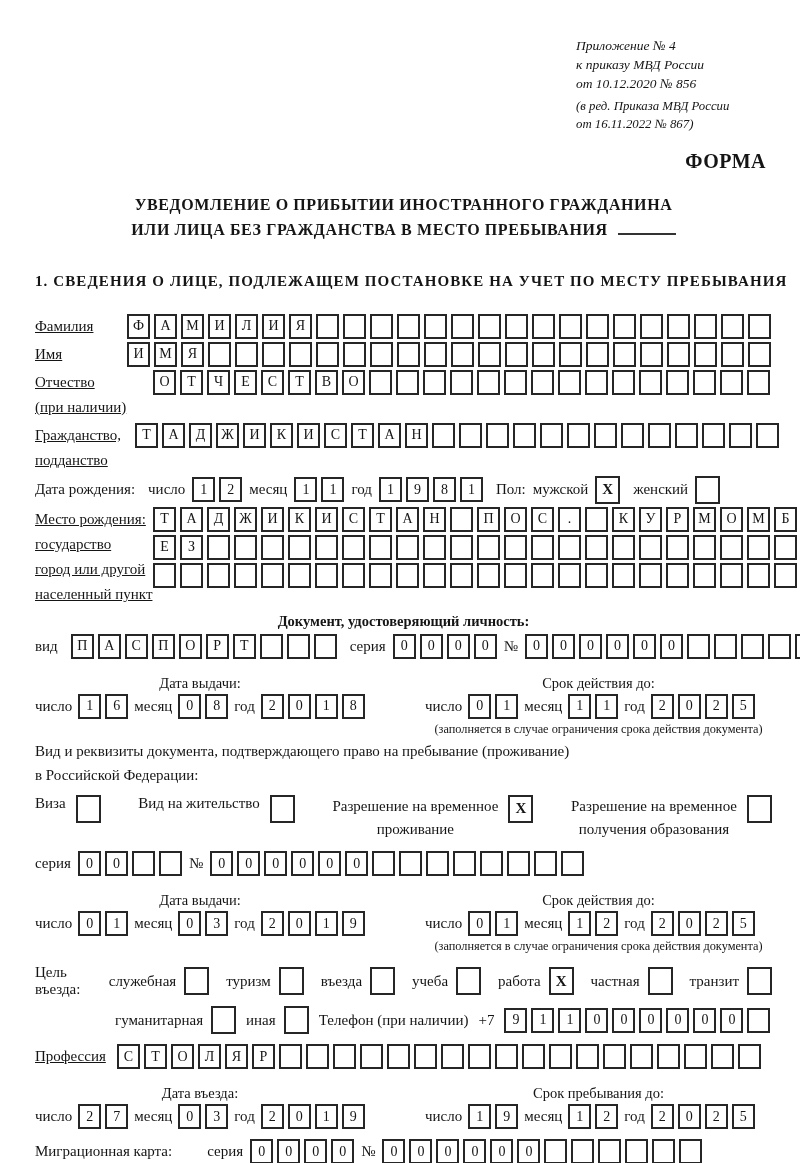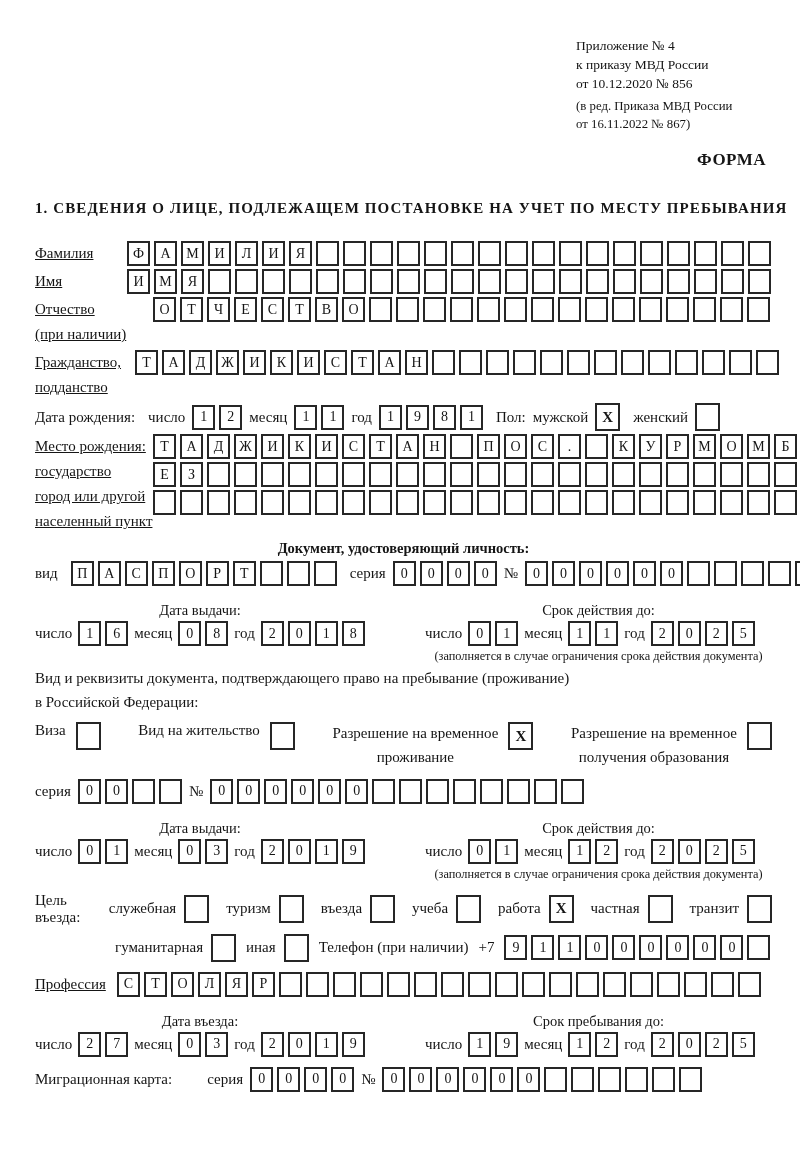--- a/index.html
+++ b/index.html
@@ -2,23 +2,23 @@
 <html><head>
 <meta charset="utf-8">
 <style>
   html,body{margin:0;padding:0;background:#fff;}
   .page{
     width:800px;min-height:1163px;box-sizing:border-box;
     padding:36px 28px 20px 35px;
     font-family:"Liberation Serif","DejaVu Serif",serif;
     color:#151515;background:#fff;position:relative;
   }
-  .appendix{margin-left:auto;width:196px;font-size:13.5px;line-height:1.42;}
+  .appendix{margin-left:auto;width:196px;font-size:13.5px;line-height:1.42;font-style:italic;}
   .appendix .rev{font-size:12.8px;margin-top:5px;line-height:1.4;}
-  .form-word{text-align:right;font-weight:bold;font-size:17px;margin-top:16px;letter-spacing:.5px;padding-right:6px;}
+  .form-word{text-align:right;font-weight:bold;font-size:20px;margin-top:16px;letter-spacing:.5px;padding-right:6px;}
   .title{ text-align:center;font-weight:bold;font-size:16px;line-height:1.55;margin-top:20px;letter-spacing:.6px;}
   .t-under{display:inline-block;width:58px;border-bottom:2px solid #333;height:12px;margin-left:10px;}
   .sec1{margin-top:30px;font-weight:bold;font-size:15px;letter-spacing:1.1px;white-space:nowrap;}
   .rows{margin-top:24px;}
   .frow{display:flex;align-items:flex-start;margin-bottom:3px;}
   .flabel{font-size:15px;line-height:25px;flex:none;text-decoration:underline;}
   .lw92{width:92px;} .lw118{width:118px;} .lw100{width:100px;} .lw82{width:82px;}
   .cellrow{display:flex;gap:4px;flex:none;}
   .cell{
     width:19px;height:21px;border:2px solid #262626;flex:none;
@@ -58,20 +58,26 @@
     <div>к приказу МВД России</div>
     <div>от 10.12.2020 № 856</div>
     <div class="rev">
       <div>(в ред. Приказа МВД России</div>
       <div>от 16.11.2022 № 867)</div>
     </div>
   </div>
 
   <div class="form-word">ФОРМА</div>
 
+  <div class="title">
+    <div>УВЕДОМЛЕНИЕ О ПРИБЫТИИ ИНОСТРАННОГО ГРАЖДАНИНА</div>
+    <div>
+      <span>ИЛИ ЛИЦА БЕЗ ГРАЖДАНСТВА В МЕСТО ПРЕБЫВАНИЯ</span><span class="t-under"></span>
+    </div>
+  </div>
 
   <div class="sec1">1. СВЕДЕНИЯ О ЛИЦЕ, ПОДЛЕЖАЩЕМ ПОСТАНОВКЕ НА УЧЕТ ПО МЕСТУ ПРЕБЫВАНИЯ</div>
 
   <div class="rows">
 
     <div class="frow">
       <div class="flabel lw92">Фамилия</div>
       <div class="cellrow">
           <span class="cell">Ф</span>
           <span class="cell">А</span>

